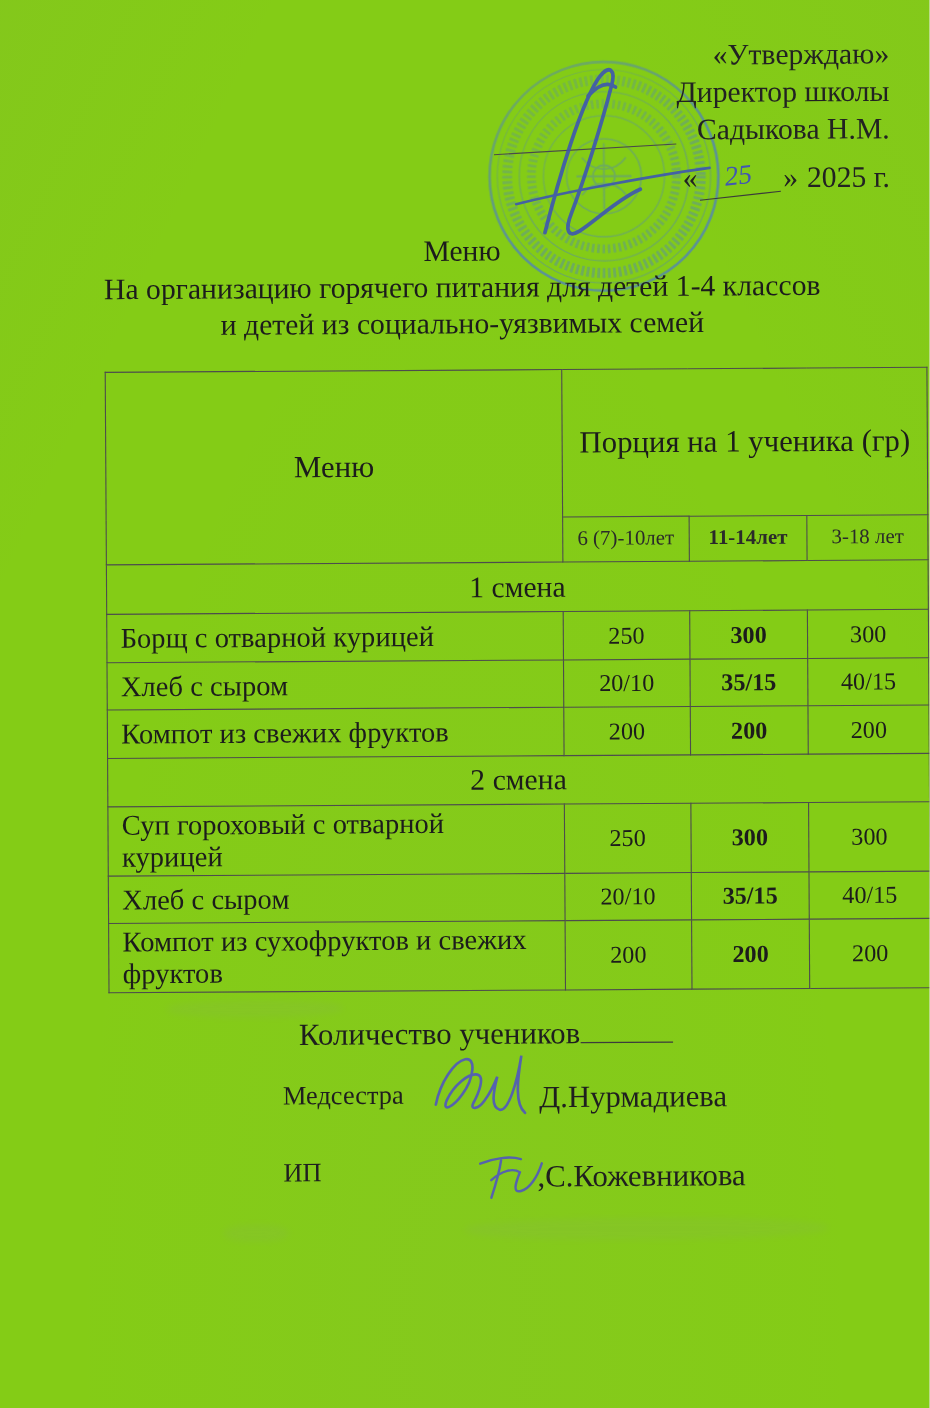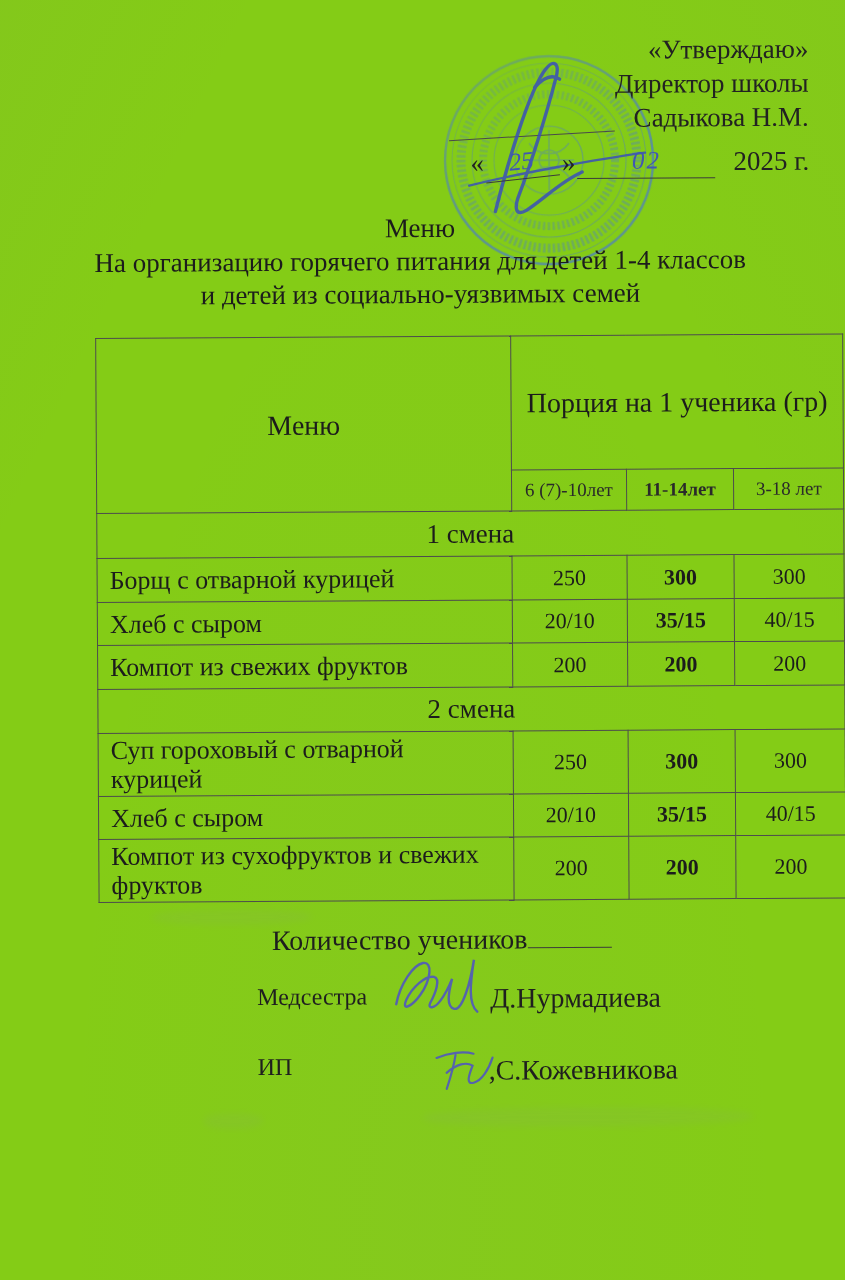--- a/index.html
+++ b/index.html
@@ -18,21 +18,21 @@
   .tilt{position:absolute;inset:0;transform:rotate(-0.35deg);}
 
   
   .approval{position:absolute;top:34px;right:33px;text-align:right;font-size:27px;line-height:34px;color:#222;}
   .date-line{margin-top:9px;display:flex;justify-content:flex-end;align-items:flex-end;font-size:27px;}
   .dq{padding:0 2px;}
   .day-slot{display:inline-block;width:74px;text-align:center;border-bottom:1.6px solid #3b3b3b;
     color:#4156b4;font-style:italic;font-size:25px;transform:rotate(-6deg);transform-origin:bottom;}
   .month-slot{display:inline-block;width:138px;text-align:center;border-bottom:1.6px solid #3b3b3b;
     color:#4156b4;font-style:italic;font-size:25px;letter-spacing:2px;}
-  .year{margin-left:18px;}
+  .year{margin-left:6px;}
 
   
   .stamp{position:absolute;left:437px;top:46px;opacity:.78;filter:blur(.4px);
     -webkit-mask-image:linear-gradient(150deg,rgba(0,0,0,.35),rgba(0,0,0,.95) 55%);
             mask-image:linear-gradient(150deg,rgba(0,0,0,.35),rgba(0,0,0,.95) 55%);}
   .sig{position:absolute;}
   .sig-line{position:absolute;left:452px;top:136px;width:166px;border-top:1.6px solid #4a4a4a;transform:rotate(-3deg);}
 
   
   .title-block{position:absolute;top:212px;left:0;width:845px;text-align:center;font-size:27px;line-height:33px;color:#1c1c1c;}
@@ -93,21 +93,20 @@
     </svg>
 
     <div class="approval">
       <div>«Утверждаю»</div>
       <div>Директор школы</div>
       <div>Садыкова Н.М.</div>
       <div class="date-line">
         <span class="dq">«</span>
         <span class="day-slot">25</span>
         <span class="dq">»</span>
-        <span class="month-slot">02</span>
         <span class="year">2025 г.</span>
       </div>
     </div>
 
     <div class="title-block">
       <div>Меню</div>
       <div>На организацию горячего питания для детей 1-4 классов</div>
       <div>и детей из социально-уязвимых семей</div>
     </div>
 

